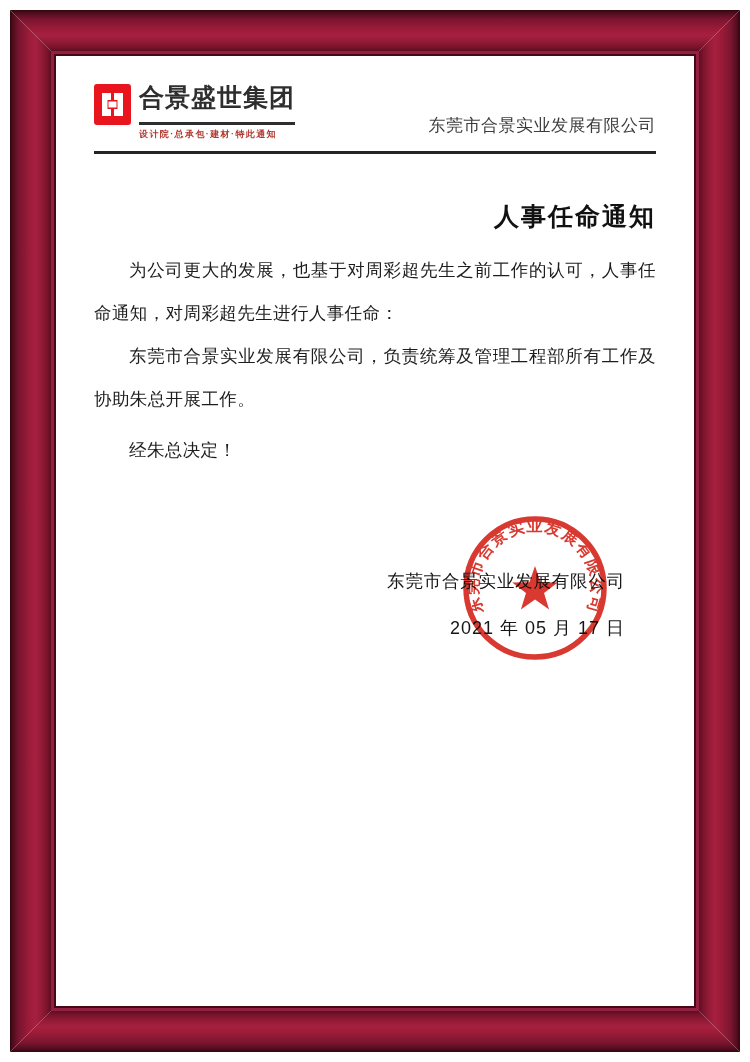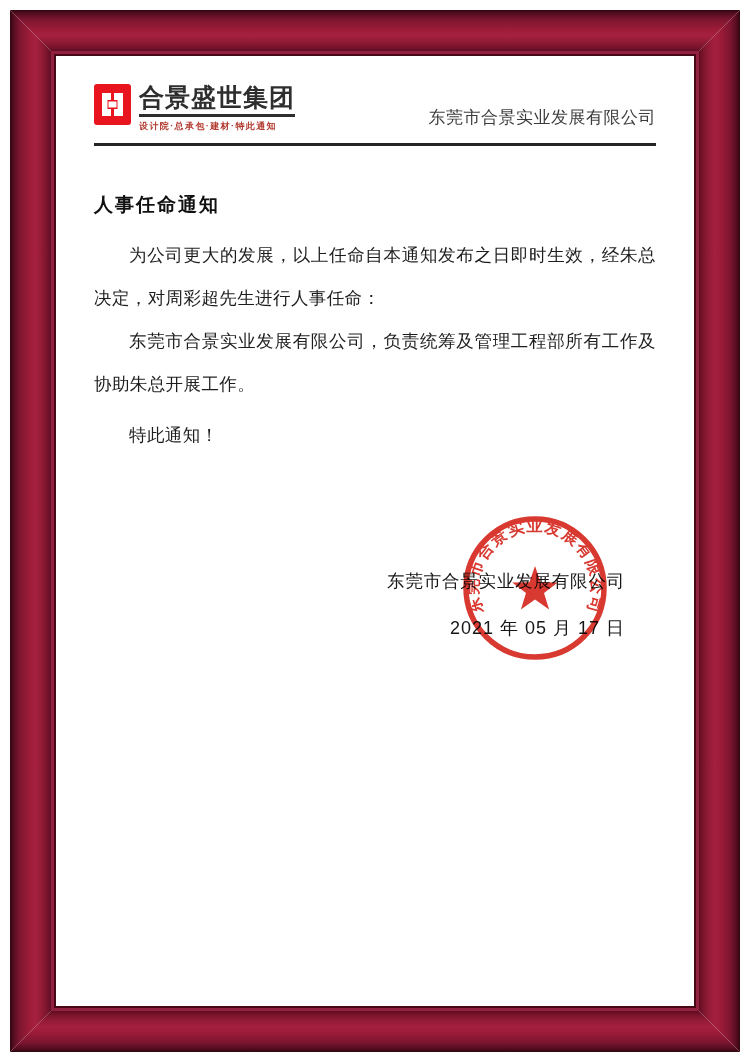--- a/index.html
+++ b/index.html
@@ -34,28 +34,28 @@
     padding:0 38px;
   }
 
   
   .header-row{ margin-top:28px; display:flex; justify-content:space-between; align-items:flex-end; }
   .logo{ display:flex; align-items:flex-start; gap:8px; }
   .logo-mark{ width:37px; height:41px; flex:0 0 auto; }
   .logo-texts{ display:flex; flex-direction:column; }
   .logo-name{
     font-size:25px; font-weight:800; color:#2e2e2e; letter-spacing:1px;
-    border-bottom:3px solid #2e2e2e; padding-bottom:2px; line-height:1.1;
+    border-bottom:3px solid #2e2e2e; padding-bottom:10px; line-height:1.1;
   }
   .logo-tagline{ font-size:9px; color:#b23a30; letter-spacing:1.4px; margin-top:3px; font-weight:700; }
   .company-name{ font-size:17px; color:#3c3c3c; padding-bottom:4px; letter-spacing:0.5px; }
   .header-rule{ border-bottom:3px solid #242424; margin-top:10px; }
 
   
-  .doc-title{ margin-top:46px; text-align:left; font-size:19px; font-weight:700; color:#111111; letter-spacing:2px; }
+  .doc-title{ margin-top:46px; text-align:right; font-size:25px; font-weight:700; color:#111111; letter-spacing:2px; }
 
   
   .doc-body{ margin-top:16px; font-size:17.5px; color:#1d1d1d; line-height:43px; text-align:justify; letter-spacing:0.4px; }
   .doc-body p{ text-indent:2em; margin:0; }
   .doc-body p.last{ margin-top:8px; }
 
   
   .sign-area{ position:absolute; inset:0; pointer-events:none; }
   .sign-company{ position:absolute; top:513px; right:69px; font-size:17.5px; color:#161616; letter-spacing:0.8px; }
   .sign-date{ position:absolute; top:560px; right:69px; font-size:18px; color:#161616; letter-spacing:1px; }
@@ -89,23 +89,23 @@
           <div class="logo-tagline">设计院·总承包·建材·特此通知</div>
         </div>
       </div>
       <div class="company-name">东莞市合景实业发展有限公司</div>
     </div>
     <div class="header-rule"></div>
 
     <h1 class="doc-title">人事任命通知</h1>
 
     <div class="doc-body">
-      <p>为公司更大的发展，以上任命自本通知发布之日即时生效，经朱总决定，对周彩超先生进行人事任命：</p>
+      <p>为公司更大的发展，也基于对周彩超先生之前工作的认可，人事任命通知，对周彩超先生进行人事任命：</p>
       <p>东莞市合景实业发展有限公司，负责统筹及管理工程部所有工作及协助朱总开展工作。</p>
-      <p class="last">特此通知！</p>
+      <p class="last">经朱总决定！</p>
     </div>
 
     <div class="sign-area">
       <div class="sign-company">东莞市合景实业发展有限公司</div>
       <div class="sign-date">2021 年 05 月 17 日</div>
 
       <svg class="seal" viewBox="-78 -78 156 156" xmlns="http://www.w3.org/2000/svg">
         <defs>
           <path id="sealArc" d="M -49.4 28.5 A 57 57 0 1 1 49.4 28.5" fill="none"></path>
         </defs>

